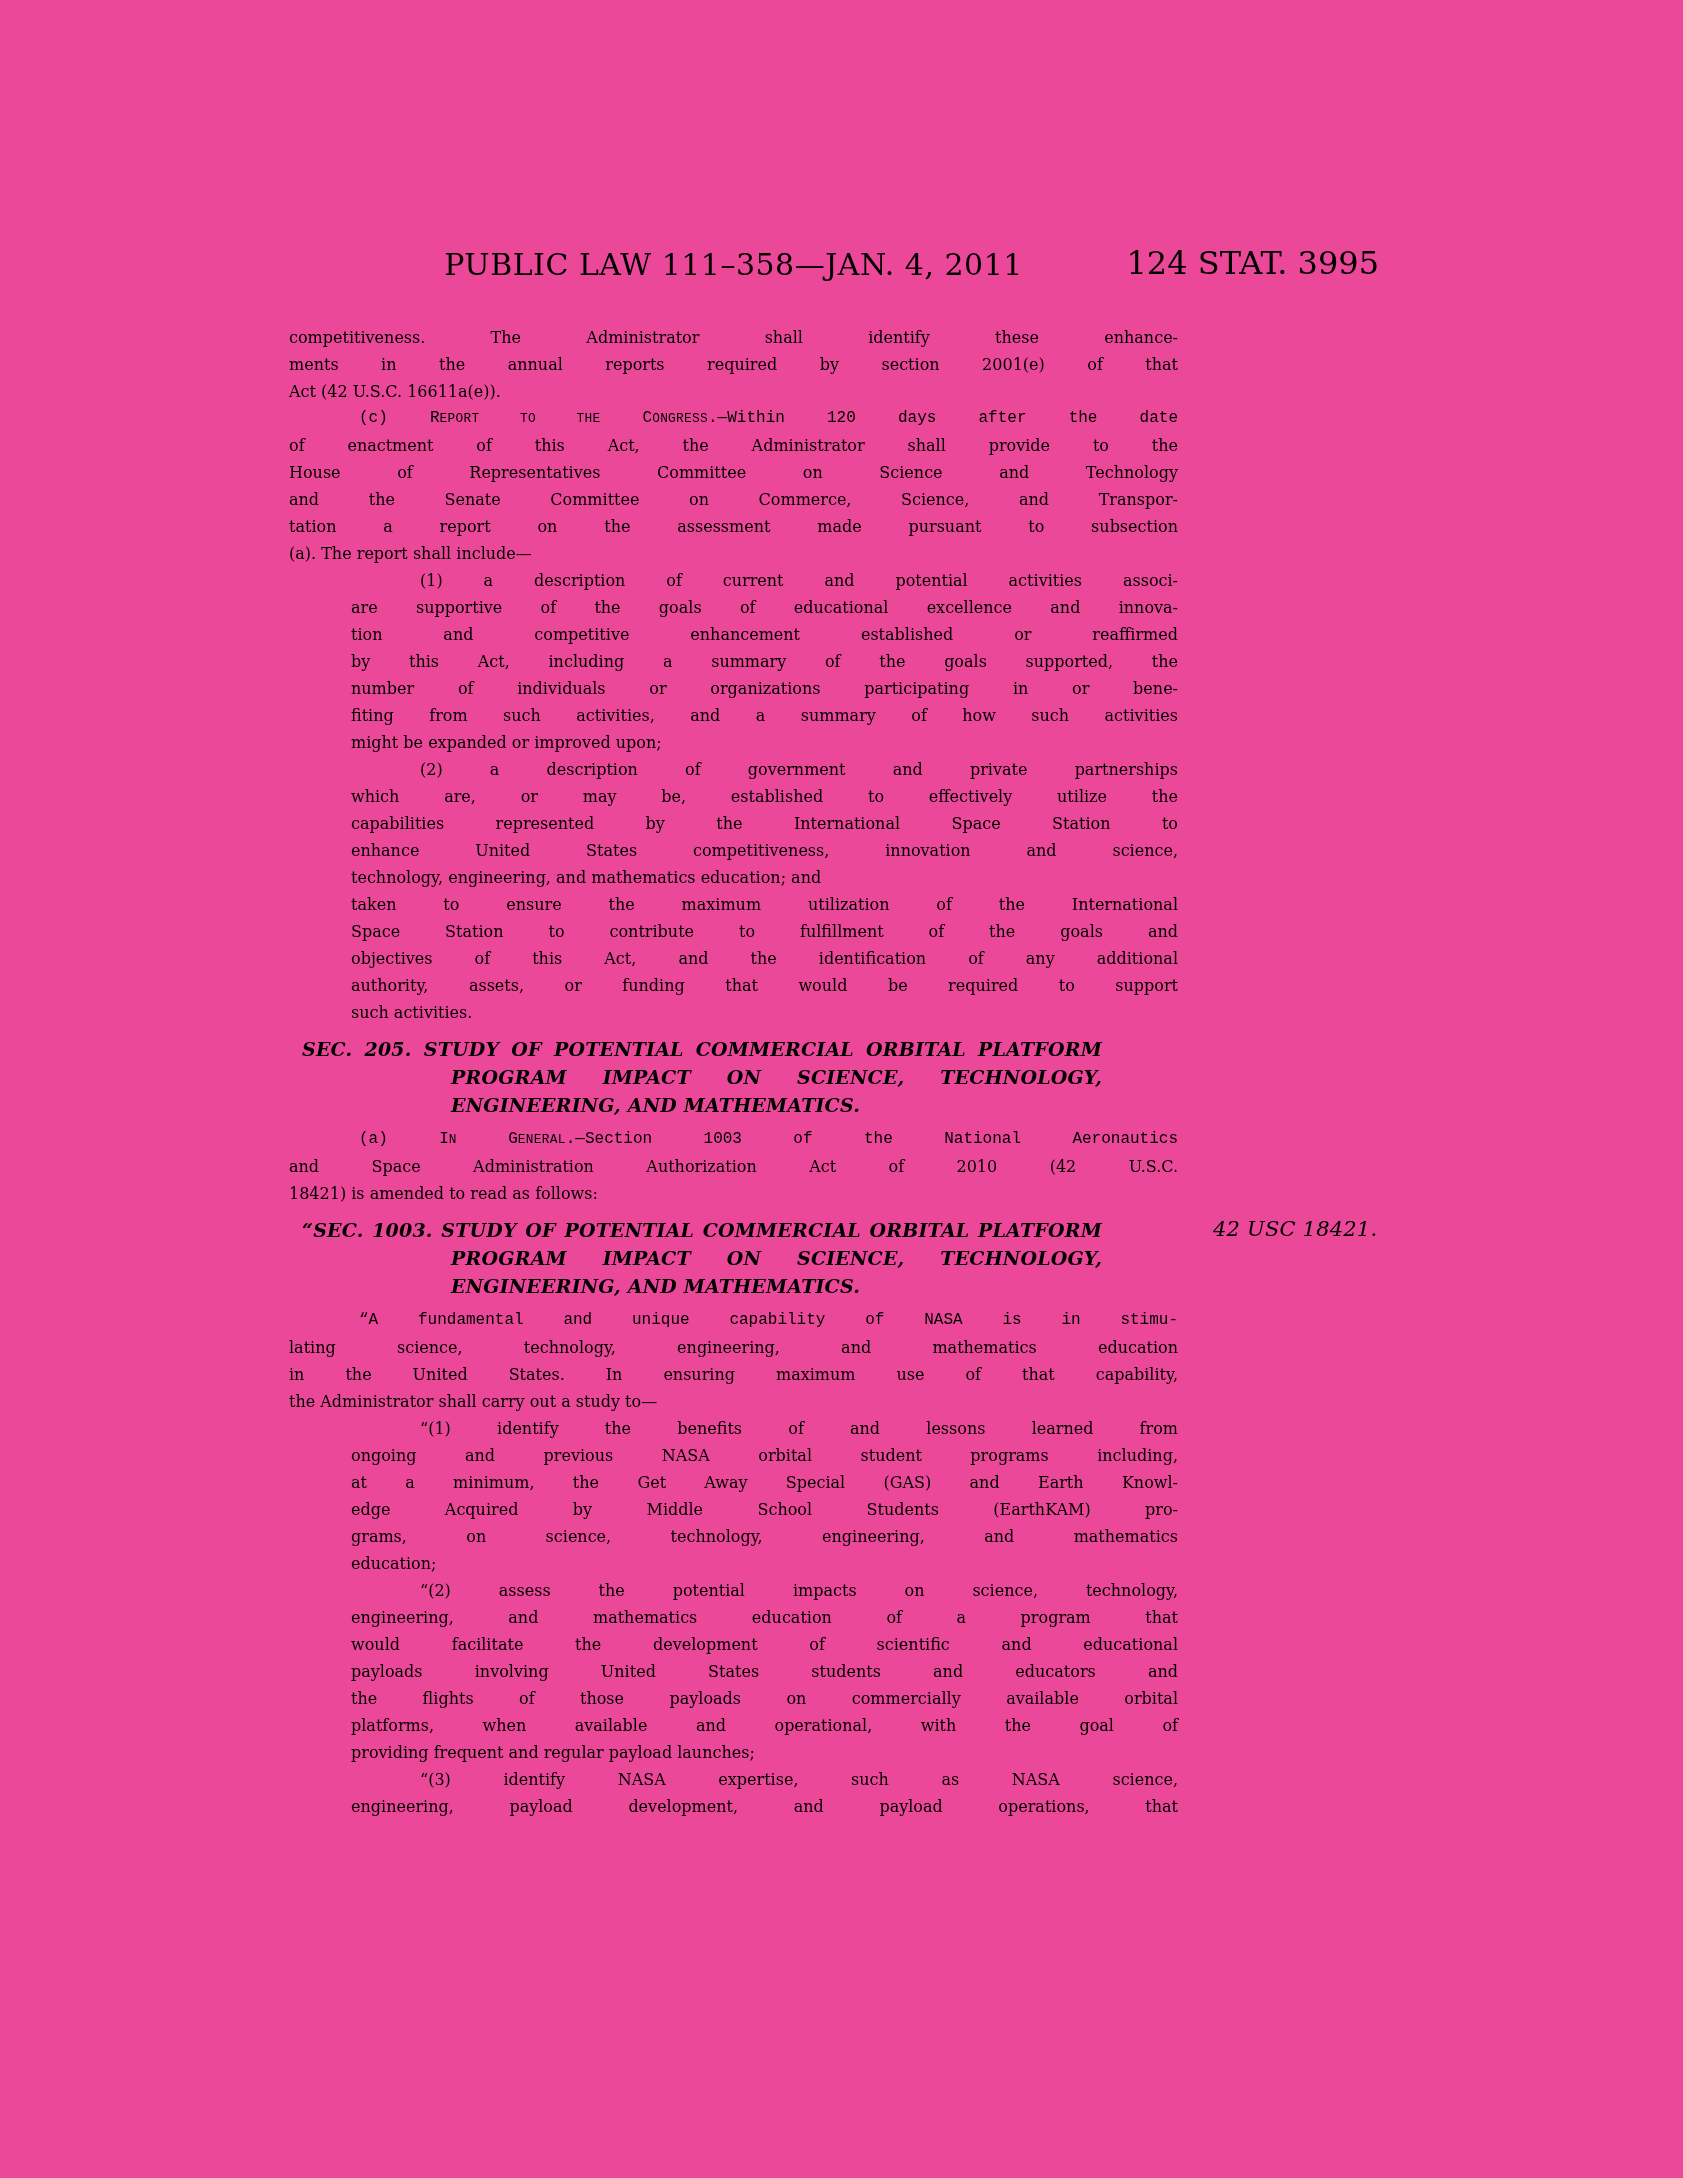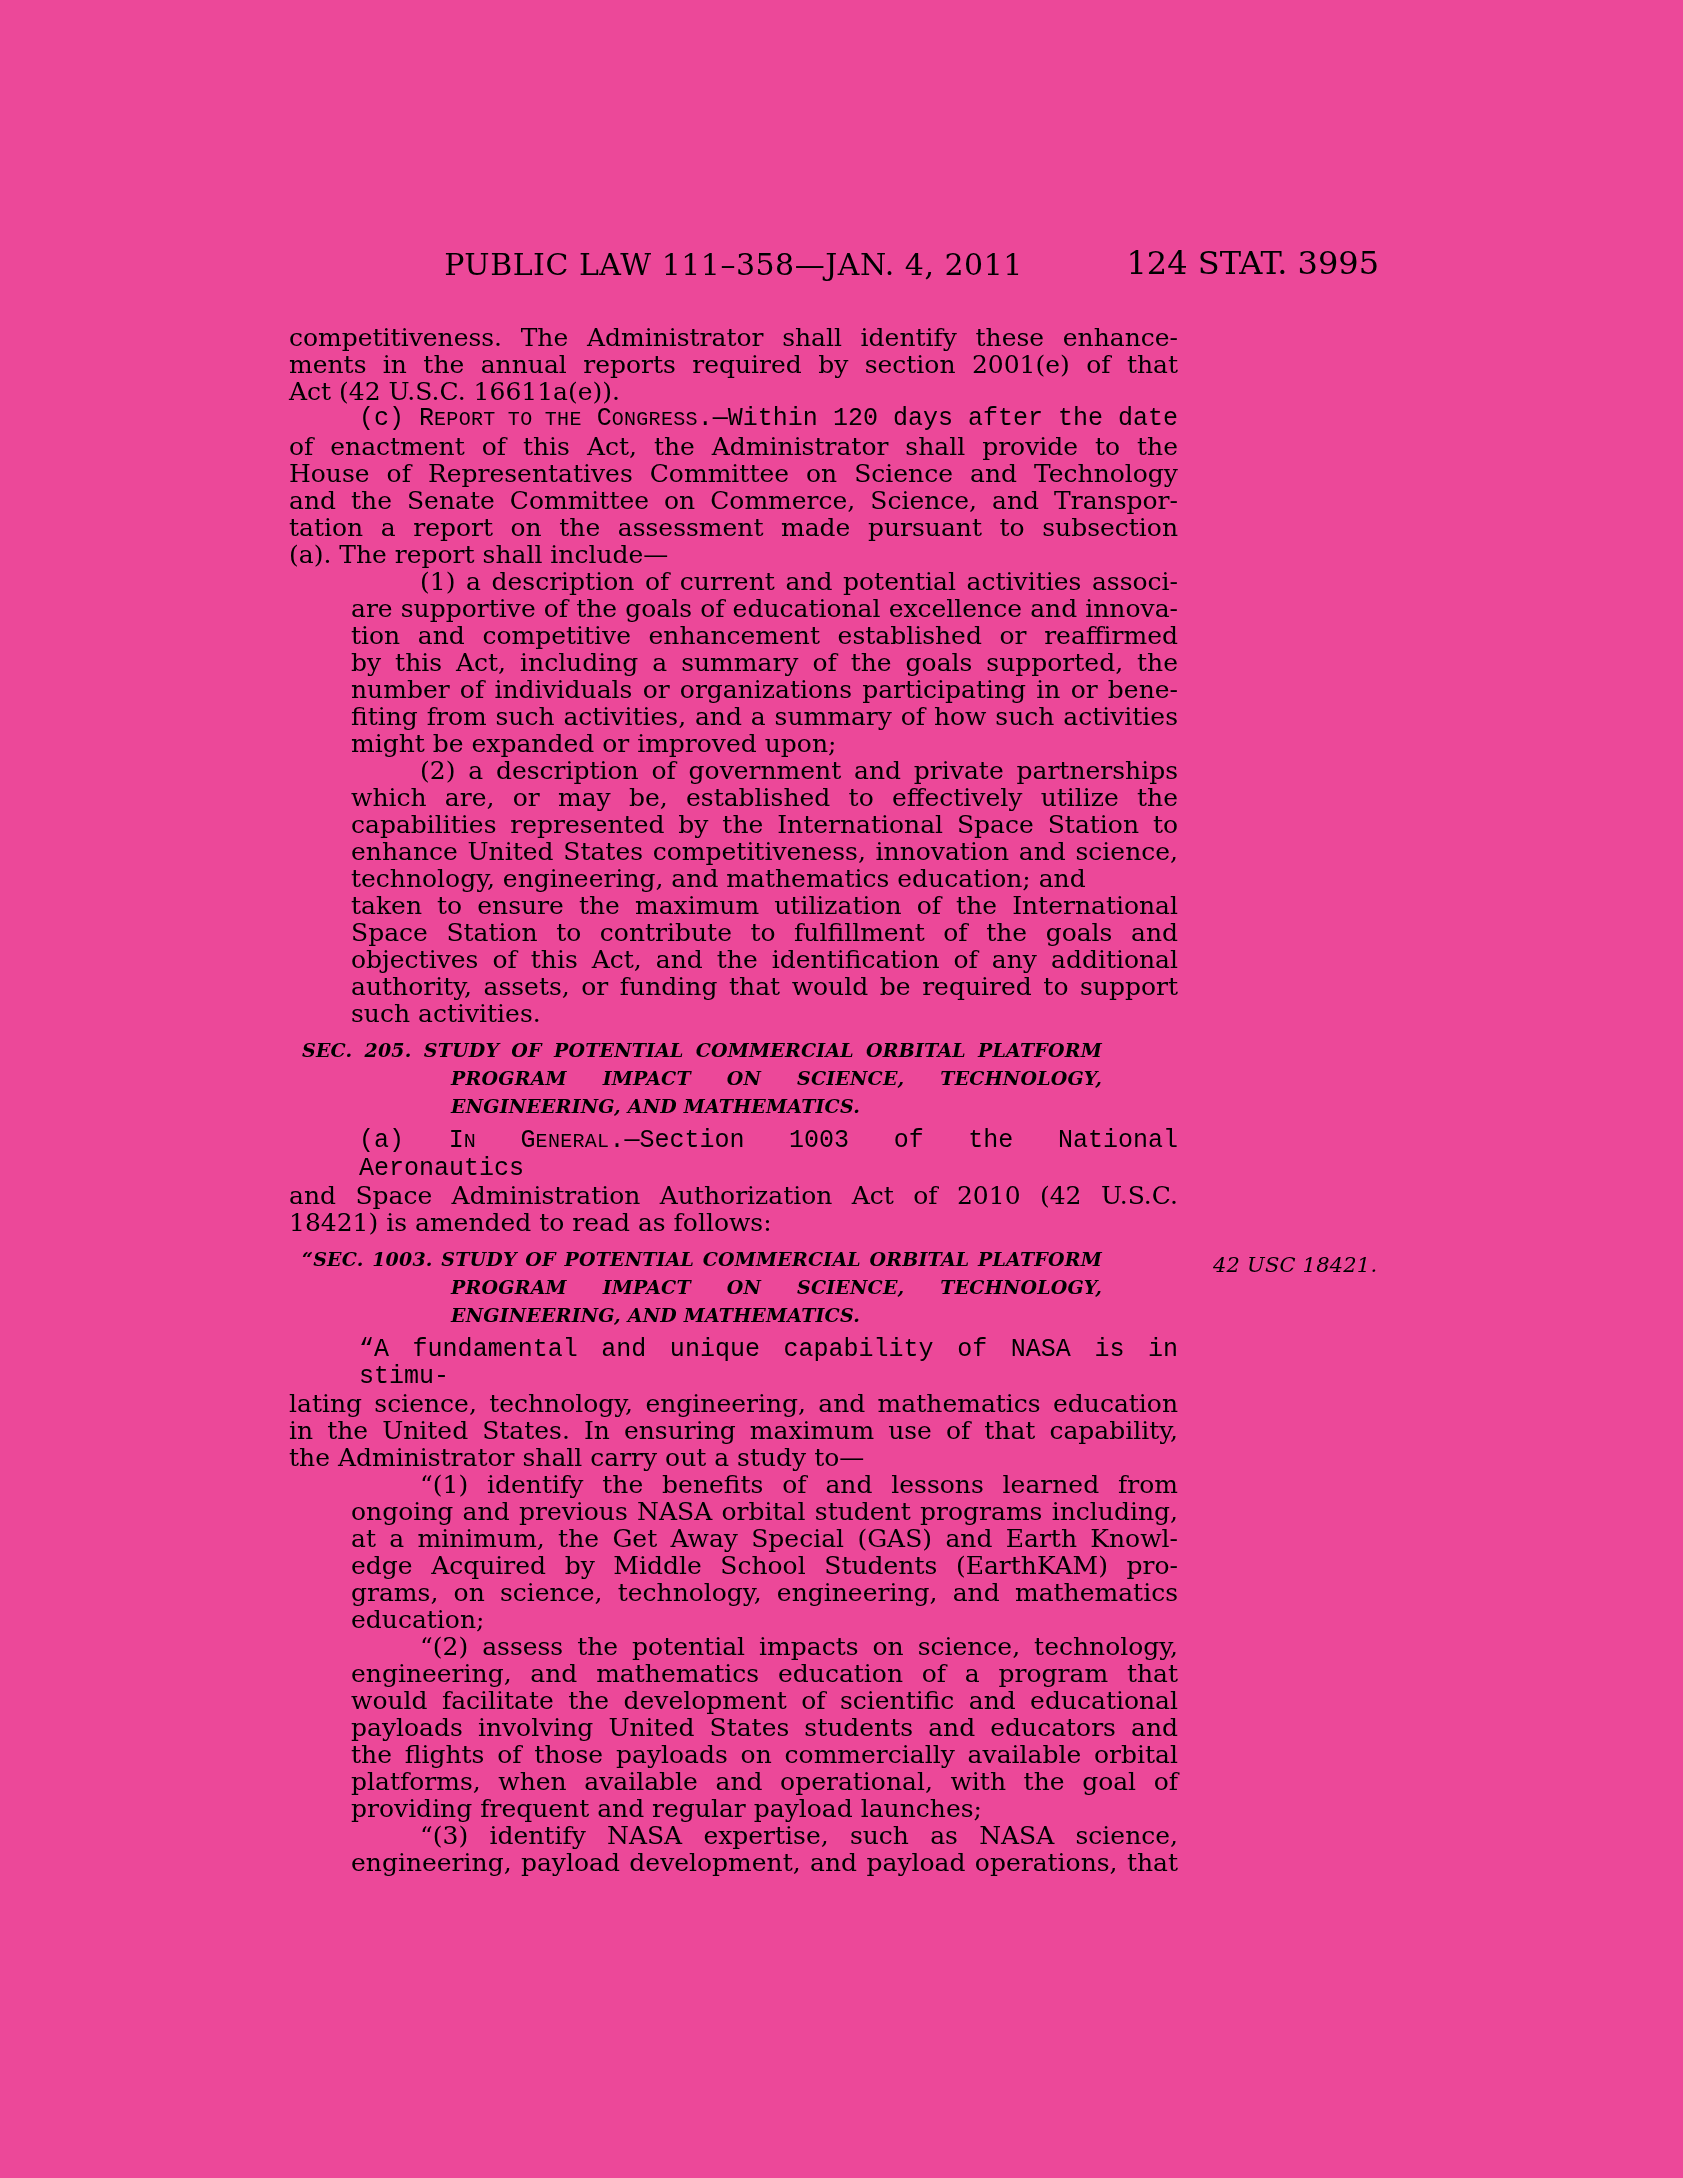--- a/index.html
+++ b/index.html
@@ -18,42 +18,42 @@
   }
   .header-stat {
     position:absolute; right:304px; top:245px;
     font-size:32px; line-height:36px; white-space:nowrap;
   }
   .column {
     position:absolute; left:289px; top:324px; width:889px;
   }
   .para { margin:0; }
   .line {
-    font-size:25px; line-height:27px; min-height:27px;
+    font-size:16px; line-height:27px; min-height:27px;
     text-align:left;
   }
   .line.just { text-align:justify; text-align-last:justify; }
   .para.body .line.indent { padding-left:70px;font-family:Liberation Mono, monospace; }
   .para.clause { margin-left:62px; }
   .para.clause .line.indent { padding-left:69px; }
   .para.heading {
     position:relative;
     font-weight:bold;
     width:800px;
     margin:9px 0 7px 13px;
     font-style:italic;
   }
   .para.heading .line {
     font-size:19px; line-height:28px; min-height:28px;
     letter-spacing:0.2px;
   }
   .para.heading .line.hang { padding-left:149px; }
   .sc { font-size:80%; letter-spacing:0.3px; }
   .margin-note {
-    position:absolute; left:911px; top:8px;
+    position:absolute; left:911px; top:1px;
     font-weight:normal; font-size:21px; letter-spacing:0.2px;
     white-space:nowrap;
   }
 </style>
 </head>
 <body>
 
 <div class="page">
   <div class="header-law">PUBLIC LAW 111–358—JAN. 4, 2011</div>
   <div class="header-stat">124 STAT. 3995</div>

